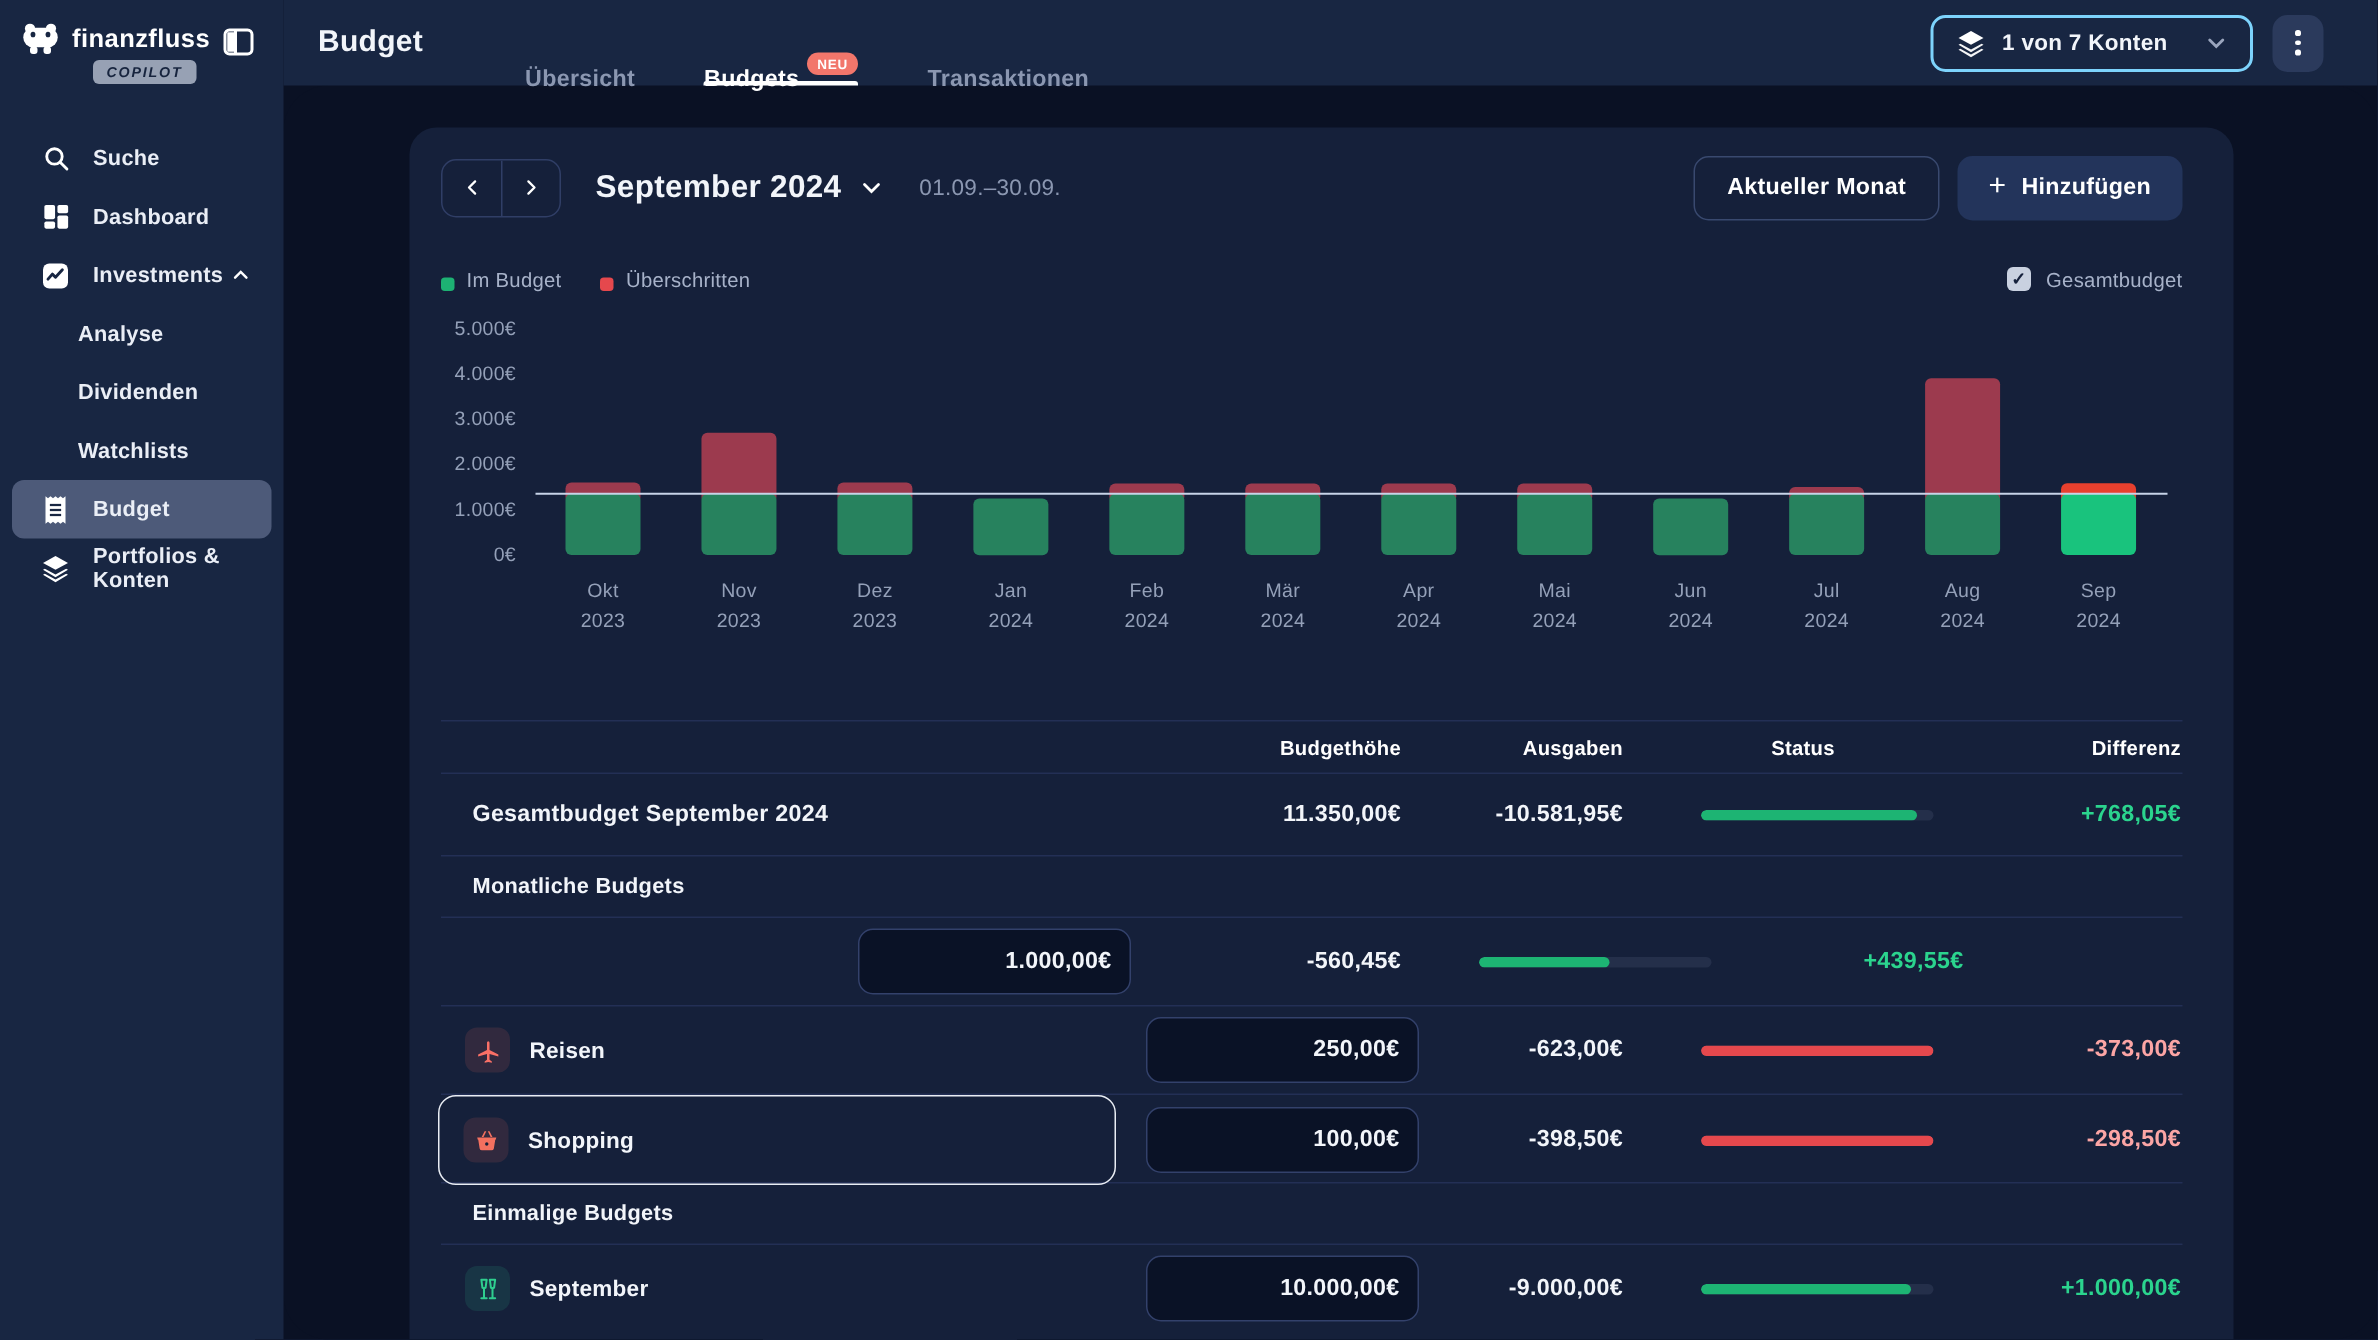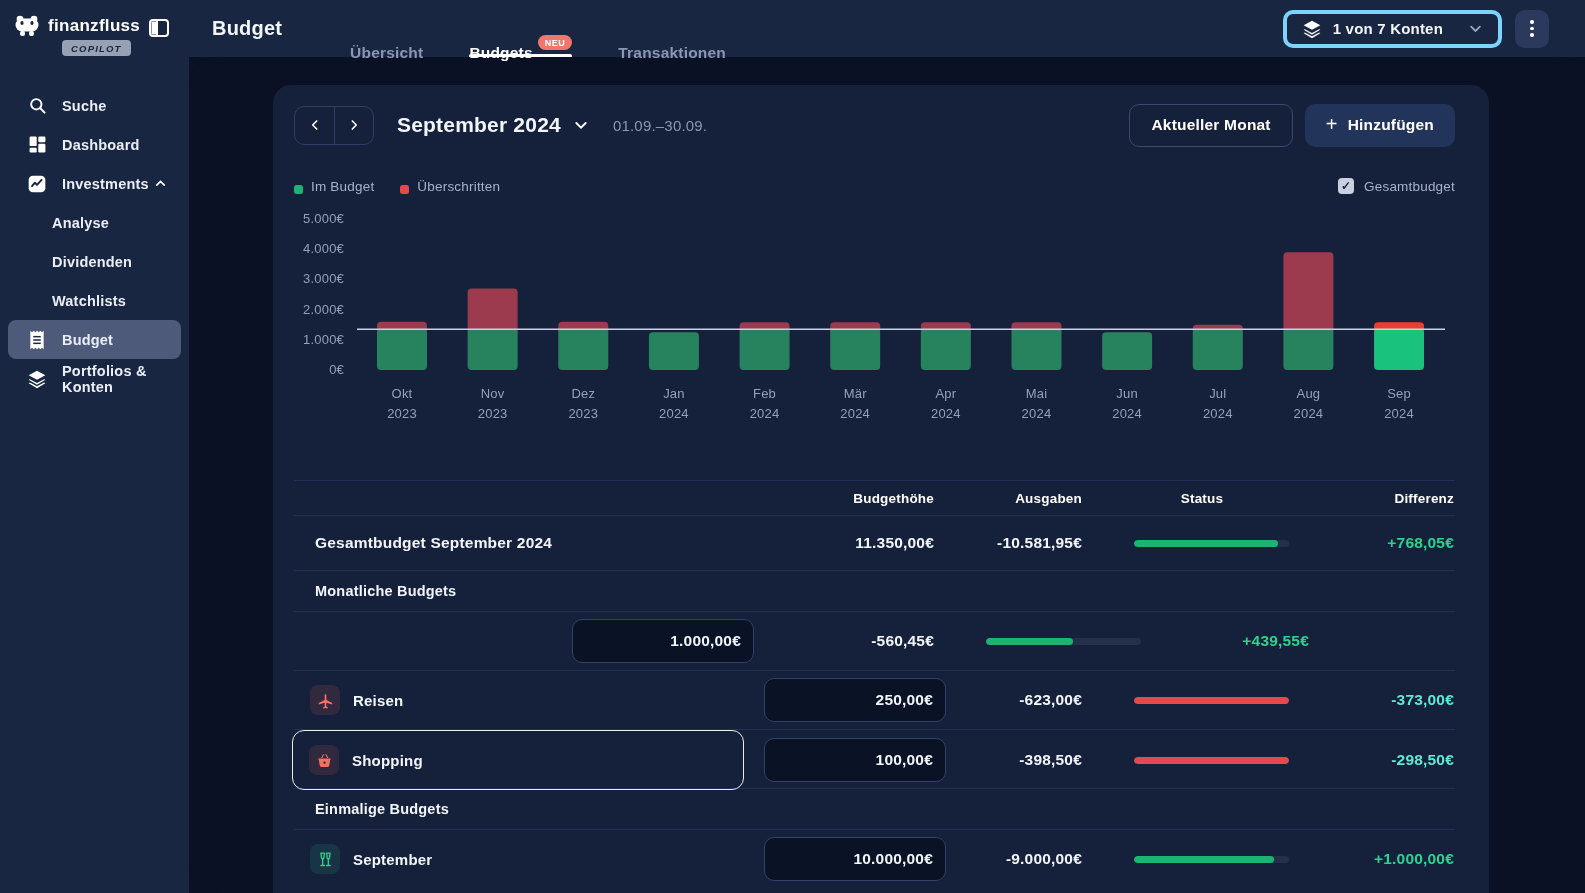--- a/index.html
+++ b/index.html
@@ -45,21 +45,21 @@
   .tab { display:flex; align-items:center; font-size:15.5px; color:#8B97B1; font-weight:bold; position:relative; cursor:pointer;margin-top:48px; }
   .tab.active { color:#FFFFFF; }
   .tab.active .tab-underline { position:absolute; left:0; right:0; bottom:0; height:3px; background:#FFFFFF; border-radius:2px 2px 0 0; }
   .neu-badge {
     background:#F2766B; color:#FFF; font-size:9px; font-weight:bold;
     padding:2.5px 7px; border-radius:8px; position:relative; top:-10px; margin-left:5px; letter-spacing:.5px;
   }
   .topbar-right { margin-left:auto; display:flex; align-items:center; gap:13px; }
   .account-select {
     display:flex; align-items:center; gap:11px; height:38px;
-    border:4px solid #7dd3fc; border-radius:10px; padding:0 15px; cursor:pointer;
+    border:2px solid #7dd3fc; border-radius:10px; padding:0 15px; cursor:pointer;
   }
   .account-select .label { font-size:15px; font-weight:bold; }
   .kebab-btn {
     width:34px; height:38px; background:#2B3A5C; border-radius:10px;
     display:flex; flex-direction:column; align-items:center; justify-content:center; gap:3px; cursor:pointer;
   }
   .kebab-btn i { width:3.5px; height:3.5px; border-radius:50%; background:#FFF; }
 
   
   .content { flex:1; background:#0A1124; padding:28px 0 0 84px; min-height:0;border-radius:30px; }
@@ -122,21 +122,21 @@
     border:1.5px solid #33416B; border-radius:10px;
     display:flex; align-items:center; justify-content:flex-end;
     padding-right:12px; font-size:15.5px; font-weight:bold; cursor:text;
   }
   .budget-cell { display:flex; }
   .pbar { width:155px; height:7px; border-radius:4px; background:rgba(125,140,180,.14); overflow:hidden; }
   .pbar .fill { height:100%; border-radius:4px; }
   .fill-green { background:#1DB473; }
   .fill-red { background:#E5484D; }
   .diff-green { color:#2BD48E; }
-  .diff-red { color:#5eead4; }
+  .diff-red { color:#fca5a5; }
   svg { display:block; }
 </style>
 </head>
 <body>
 
 <div class="app">
 
   <aside class="sidebar">
     <div class="logo-row">
       <div class="logo-line">

